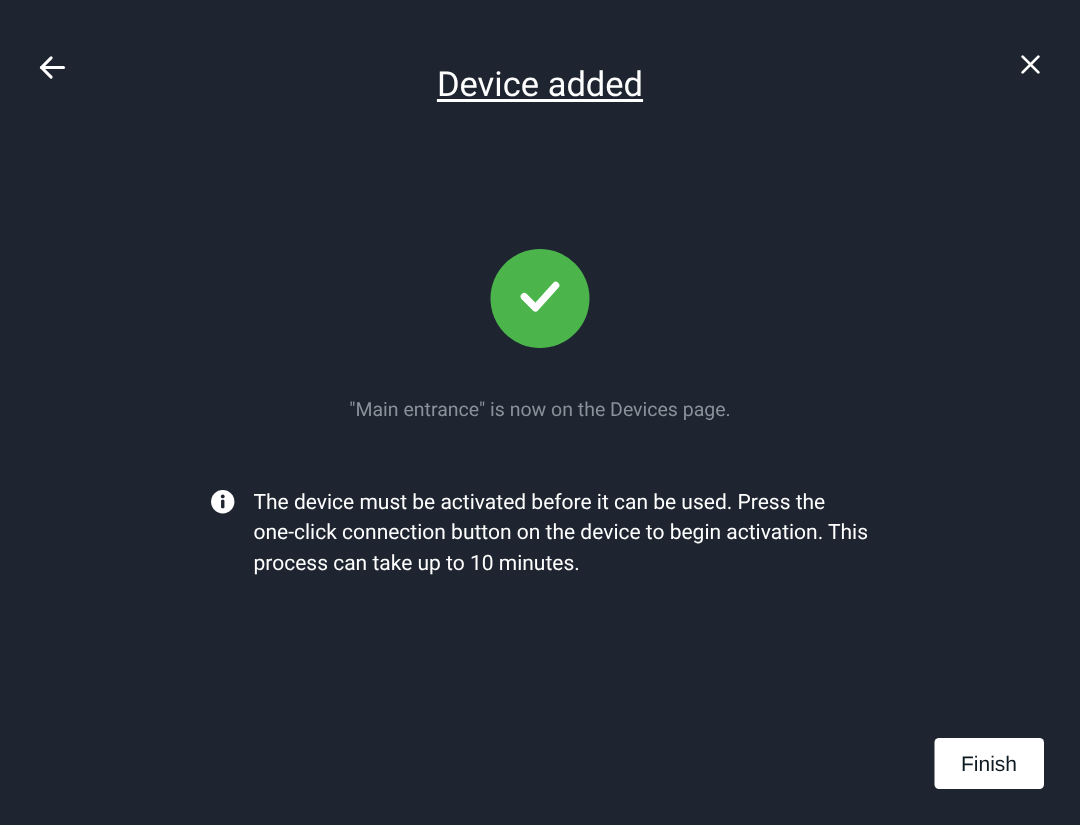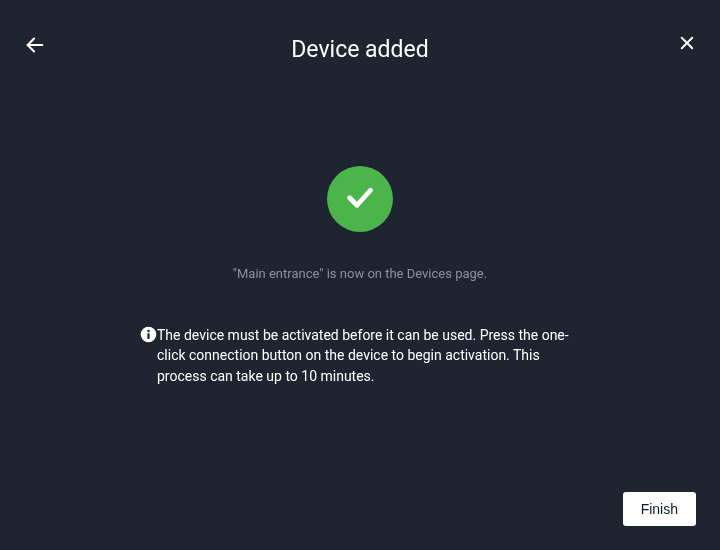--- a/index.html
+++ b/index.html
@@ -11,25 +11,26 @@
       width: 720px;
       height: 550px;
       background: #1e2530;
       font-family: -apple-system, BlinkMacSystemFont, "Segoe UI", Roboto, Arial, sans-serif;
       color: #ffffff;
       position: relative;
       overflow: hidden;
     }
     .header {
       display: flex;
-      align-items: center;
+      align-items: flex-end;
       justify-content: center;
       position: relative;
       padding: 28px 24px 0 24px;
       height: 70px;
+      text-decoration: underline;
     }
     .back-button {
       position: absolute;
       left: 24px;
       top: 34px;
       cursor: pointer;
       display: flex;
       align-items: center;
       justify-content: center;
     }
@@ -66,20 +67,21 @@
       margin-top: 34px;
       font-size: 13px;
       color: #8a919a;
       font-weight: 400;
     }
     .info-row {
       display: flex;
       align-items: flex-start;
       margin-top: 44px;
       max-width: 440px;
+      gap: 12px;
     }
     .info-icon {
       flex-shrink: 0;
       margin-top: 1px;
     }
     .info-text {
       font-size: 14px;
       line-height: 1.45;
       color: #ffffff;
       font-weight: 400;

